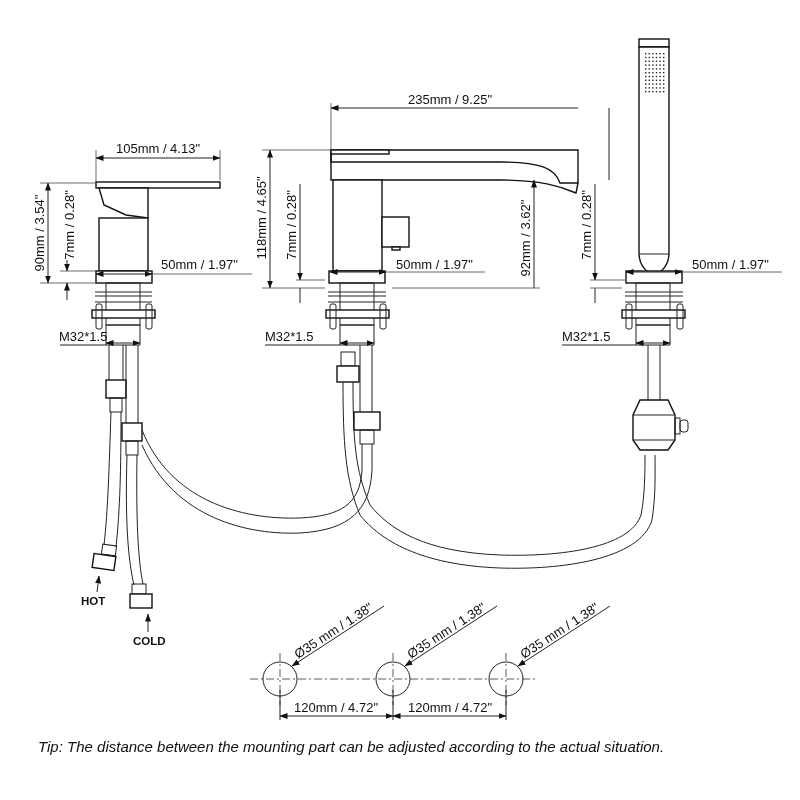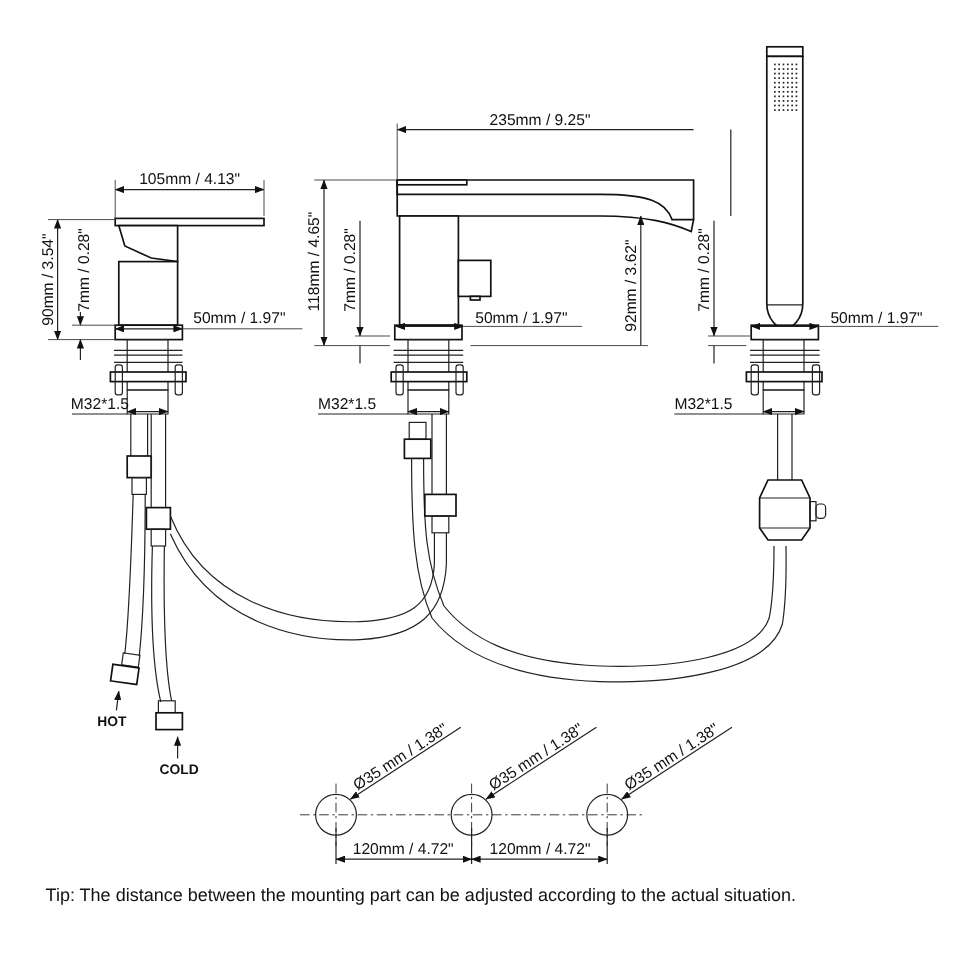--- a/index.html
+++ b/index.html
@@ -5,21 +5,21 @@
   html,body{margin:0;padding:0;background:#fff;}
   body{width:800px;height:800px;overflow:hidden;font-family:"Liberation Sans",sans-serif;}
   #canvas{position:absolute;left:0;top:0;width:800px;height:800px;}
   svg text{font-family:"Liberation Sans",sans-serif;fill:#111;}
   .dim{font-size:13px;}
   .ln{stroke:#222;stroke-width:1;fill:none;}
   .thk{stroke:#111;stroke-width:1.4;fill:#fff;}
   .thin{stroke:#444;stroke-width:0.8;fill:none;}
   .hose{stroke:#222;stroke-width:1;fill:none;}
   .cl{stroke:#333;stroke-width:0.8;stroke-dasharray:8 3 2 3;fill:none;}
-  .tip{position:absolute;left:38px;top:738px;font-size:15px;color:#111;white-space:nowrap;}
+  .tip{position:absolute;left:38px;top:738px;font-size:15px;color:#111;white-space:nowrap;font-style:italic;}
 </style>
 </head>
 <body>
 
 <svg id="canvas" viewBox="0 0 800 800" xmlns="http://www.w3.org/2000/svg">
   <defs>
     <marker id="ar" markerWidth="8" markerHeight="6" refX="7.5" refY="3" orient="auto-start-reverse" markerUnits="userSpaceOnUse">
       <path d="M0,0 L8,3 L0,6 z" fill="#111"></path>
     </marker>
   </defs>

